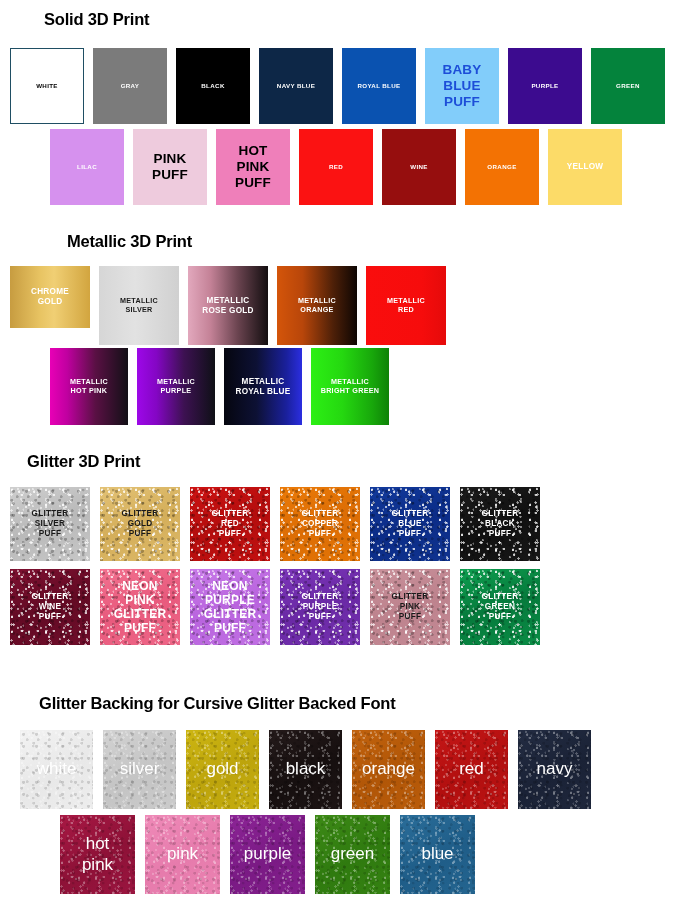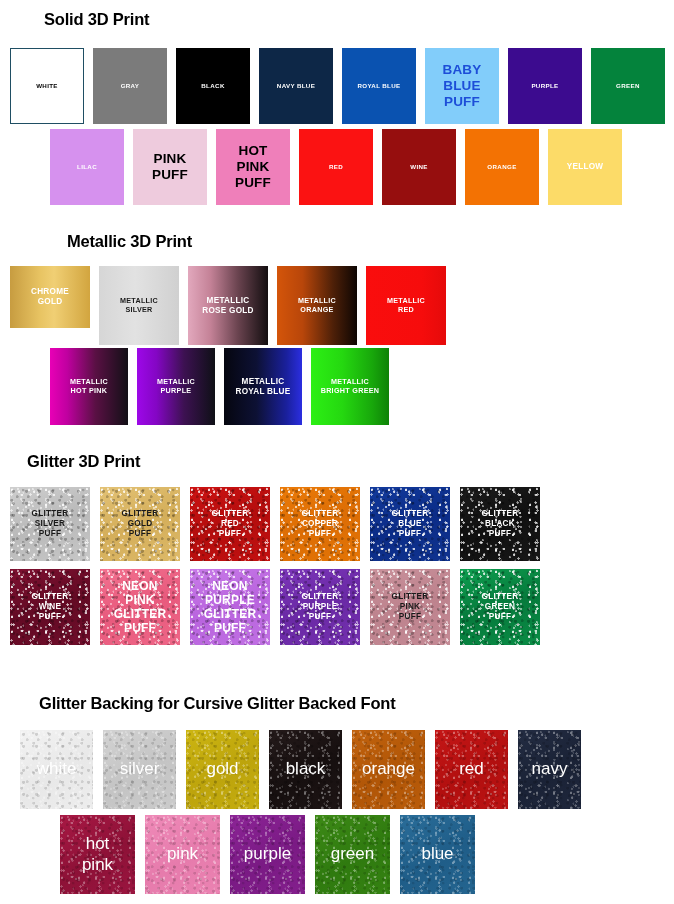--- a/index.html
+++ b/index.html
@@ -269,21 +269,21 @@
       </div>
       <div class="swatch tex tex-soft" style="width: 73px; height: 79px; background: linear-gradient(150deg, rgb(36, 26, 26), rgb(22, 15, 15) 55%, rgb(30, 21, 21));">
         <span class="label lbl-huge" style="color: rgb(255, 255, 255);">black</span>
       </div>
       <div class="swatch tex tex-soft" style="width: 73px; height: 79px; background: linear-gradient(150deg, rgb(193, 98, 13), rgb(177, 86, 7) 55%, rgb(186, 92, 10));">
         <span class="label lbl-huge" style="color: rgb(255, 255, 255);">orange</span>
       </div>
       <div class="swatch tex tex-soft" style="width: 73px; height: 79px; background: linear-gradient(150deg, rgb(196, 22, 22), rgb(178, 15, 15) 55%, rgb(187, 19, 19));">
         <span class="label lbl-huge" style="color: rgb(255, 255, 255);">red</span>
       </div>
-      <div class="swatch tex tex-soft" style="width: 63px; height: 79px; background: linear-gradient(150deg, rgb(35, 44, 66), rgb(26, 34, 54) 55%, rgb(31, 39, 60));">
+      <div class="swatch tex tex-soft" style="width: 73px; height: 79px; background: linear-gradient(150deg, rgb(35, 44, 66), rgb(26, 34, 54) 55%, rgb(31, 39, 60));">
         <span class="label lbl-huge" style="color: rgb(255, 255, 255);">navy</span>
       </div>
     </div>
     <div class="swatch-row" style="left: 60px; top: 815px; gap: 10px;">
       <div class="swatch tex tex-soft" style="width: 75px; height: 79px; background: linear-gradient(150deg, rgb(168, 24, 68), rgb(141, 17, 55) 55%, rgb(155, 21, 64));">
         <span class="label lbl-huge" style="color: rgb(255, 255, 255);">hot
 pink</span>
       </div>
       <div class="swatch tex tex-soft" style="width: 75px; height: 79px; background: linear-gradient(150deg, rgb(239, 138, 184), rgb(230, 123, 172) 55%, rgb(235, 131, 178));">
         <span class="label lbl-huge" style="color: rgb(255, 255, 255);">pink</span>

